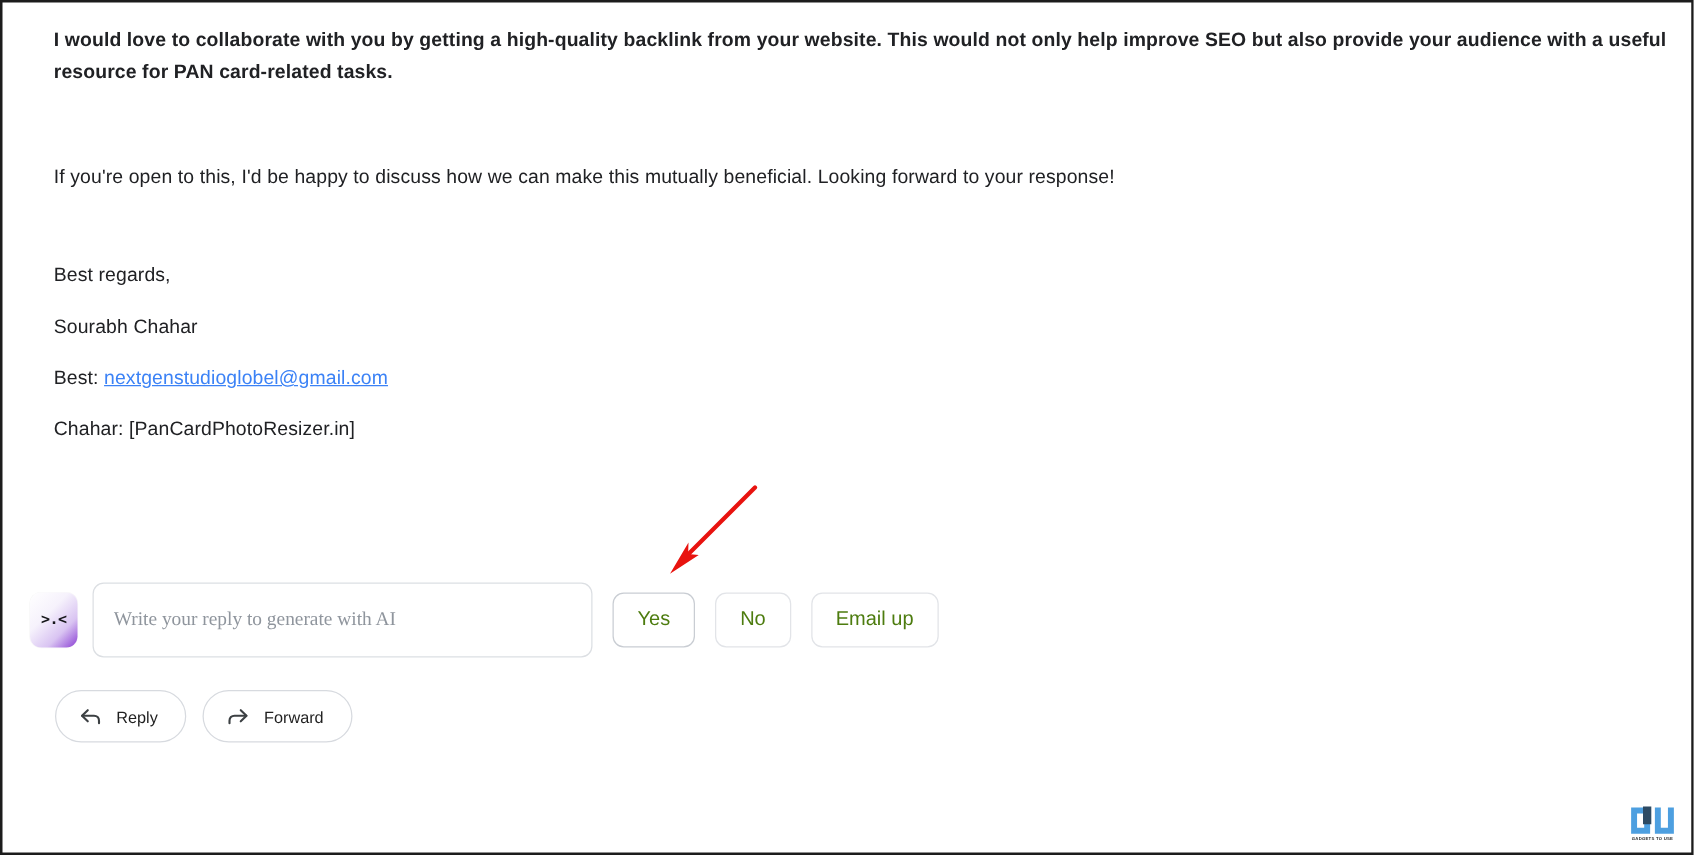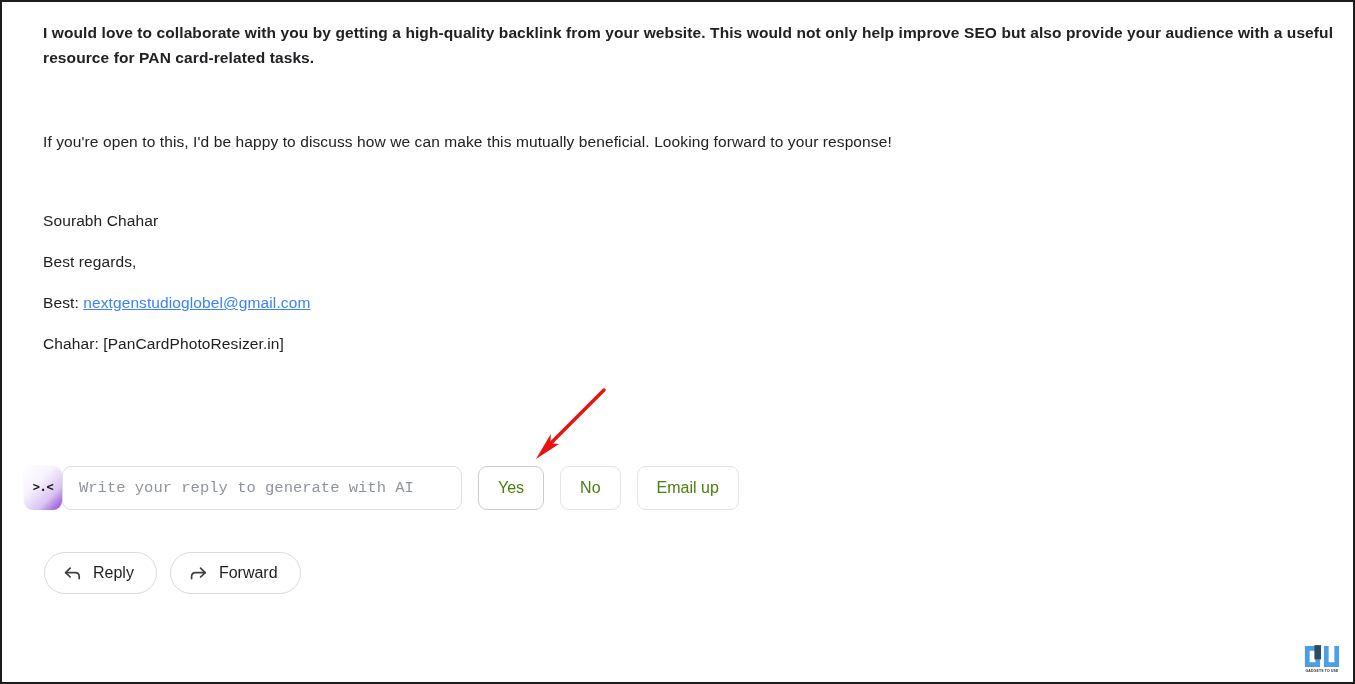--- a/index.html
+++ b/index.html
@@ -87,26 +87,27 @@
     font-family: "DejaVu Sans Mono", monospace;
     font-size: 12px;
     font-weight: 700;
     color: #16161a;
     letter-spacing: -0.4px;
     line-height: 1;
     transform: translateY(-1px);
   }
 
   .reply-input {
+    margin-left: 12px;
     width: 400px;
-    height: 44px;
+    height: 60px;
     border: 1px solid #dcdfe3;
     border-radius: 9px;
     background: #ffffff;
-    font-family: Liberation Mono, monospace;
+    font-family: Liberation Serif, serif;
     font-size: 15.5px;
     color: #202124;
     padding: 0 16px;
     outline: none;
   }
   .reply-input::placeholder {
     color: #8f959d;
   }
 
   .chip {
@@ -142,21 +143,21 @@
     height: 42px;
     padding: 0 22px 0 18px;
     border: 1px solid #d7dadf;
     border-radius: 24px;
     background: #ffffff;
     display: inline-flex;
     align-items: center;
     gap: 11px;
     cursor: pointer;
     font-family: "Liberation Sans", sans-serif;
-    font-size: 16px;
+    font-size: 13px;
     color: #1f1f1f;
   }
   .pill + .pill { margin-left: 13px; align-items: center; }
   .pill svg { display: block; }
 
   
   .annot-arrow {
     position: absolute;
     left: 524px;
     top: 383px;
@@ -197,22 +198,22 @@
 
   <div class="email-body">
     <p class="para para-1">I would love to collaborate with you by getting a high-quality backlink from your website. This would not only help improve SEO but also provide your audience with a useful resource for PAN card-related tasks.</p>
   </div>
 
   <div style="position:absolute; left:41px; top:127px; width:1300px;">
     <p class="para">If you're open to this, I'd be happy to discuss how we can make this mutually beneficial. Looking forward to your response!</p>
   </div>
 
   <div class="sig-block">
+    <p class="sig-line">Best regards,</p>
     <p class="sig-line">Sourabh Chahar</p>
-    <p class="sig-line">Best regards,</p>
     <p class="sig-line"><span>Best:</span> <a class="email-link">nextgenstudioglobel@gmail.com</a></p>
     <p class="sig-line">Chahar: [PanCardPhotoResizer.in]</p>
   </div>
 
   <div class="ai-row">
 
     <div class="ai-icon">
       <span class="ai-face">&gt;.&lt;</span>
     </div>
 

